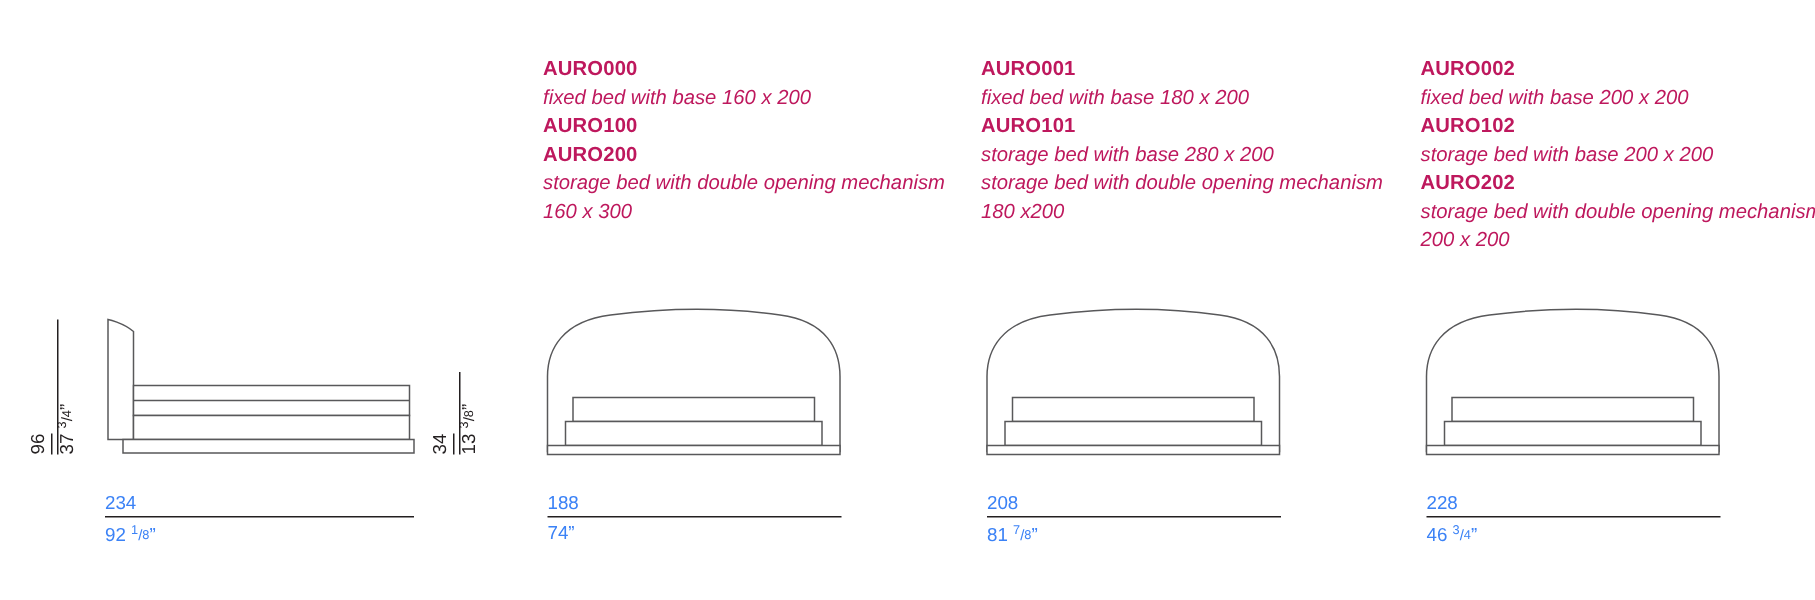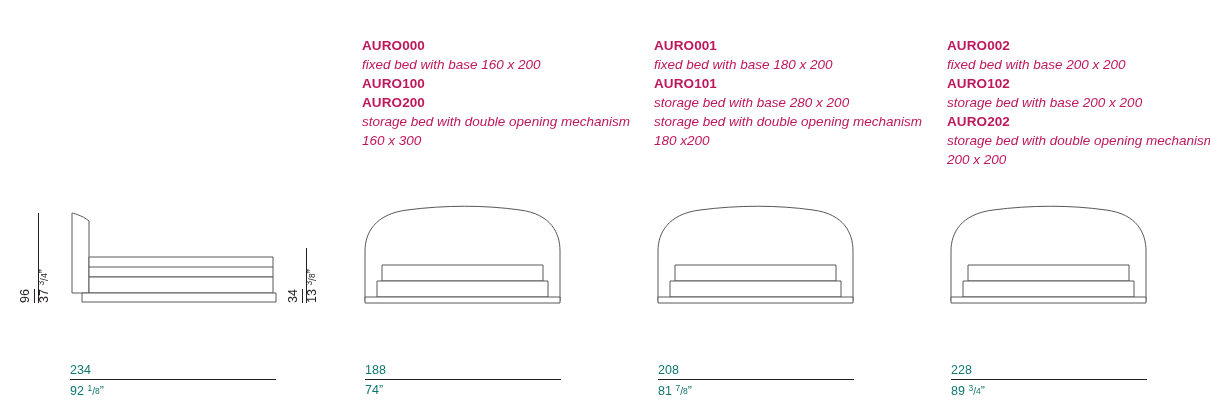--- a/index.html
+++ b/index.html
@@ -55,23 +55,22 @@
   
   .drawing {
     position: absolute;
   }
   .drawing svg { display: block; }
 
   
   .dim-h {
     position: absolute;
     font-size: 12.5px;
-    color: #0f766e;
-    white-space: nowrap;
-    margin-top: 35px;
+    color: #3b82f6;
+    white-space: nowrap;
   }
   .dim-h .metric {
     border-bottom: 1px solid #231f20;
     padding-bottom: 2px;
     display: block;
   }
   .dim-h .imperial {
     display: block;
     padding-top: 3px;
   }
@@ -221,16 +220,16 @@
         <path d="M10 98 L10 48 C10 30, 20 11, 52 7 C 90 2, 130 2, 165 7 C 196 11, 205 30, 205 48 L205 98 Z" fill="#ffffff"></path>
         <path d="M27 62 L188 62 L188 78 L27 78 Z" fill="#ffffff"></path>
         <path d="M22 78 L193 78 L193 94 L22 94 Z" fill="#ffffff"></path>
         <path d="M10 94 L205 94 L205 100 L10 100 Z" fill="#ffffff"></path>
       </g>
     </svg>
   </div>
 
   <div class="dim-h" style="left:951px; top:328px; width:196px;">
     <span class="metric">228</span>
-    <span class="imperial"><span>89</span>&nbsp;<span class="frac"><sup>3</sup><span class="slash">/</span><sub>4</sub></span><span>”</span></span>
+    <span class="imperial"><span>46</span>&nbsp;<span class="frac"><sup>3</sup><span class="slash">/</span><sub>4</sub></span><span>”</span></span>
   </div>
 
 </div>
 
 </body></html>

